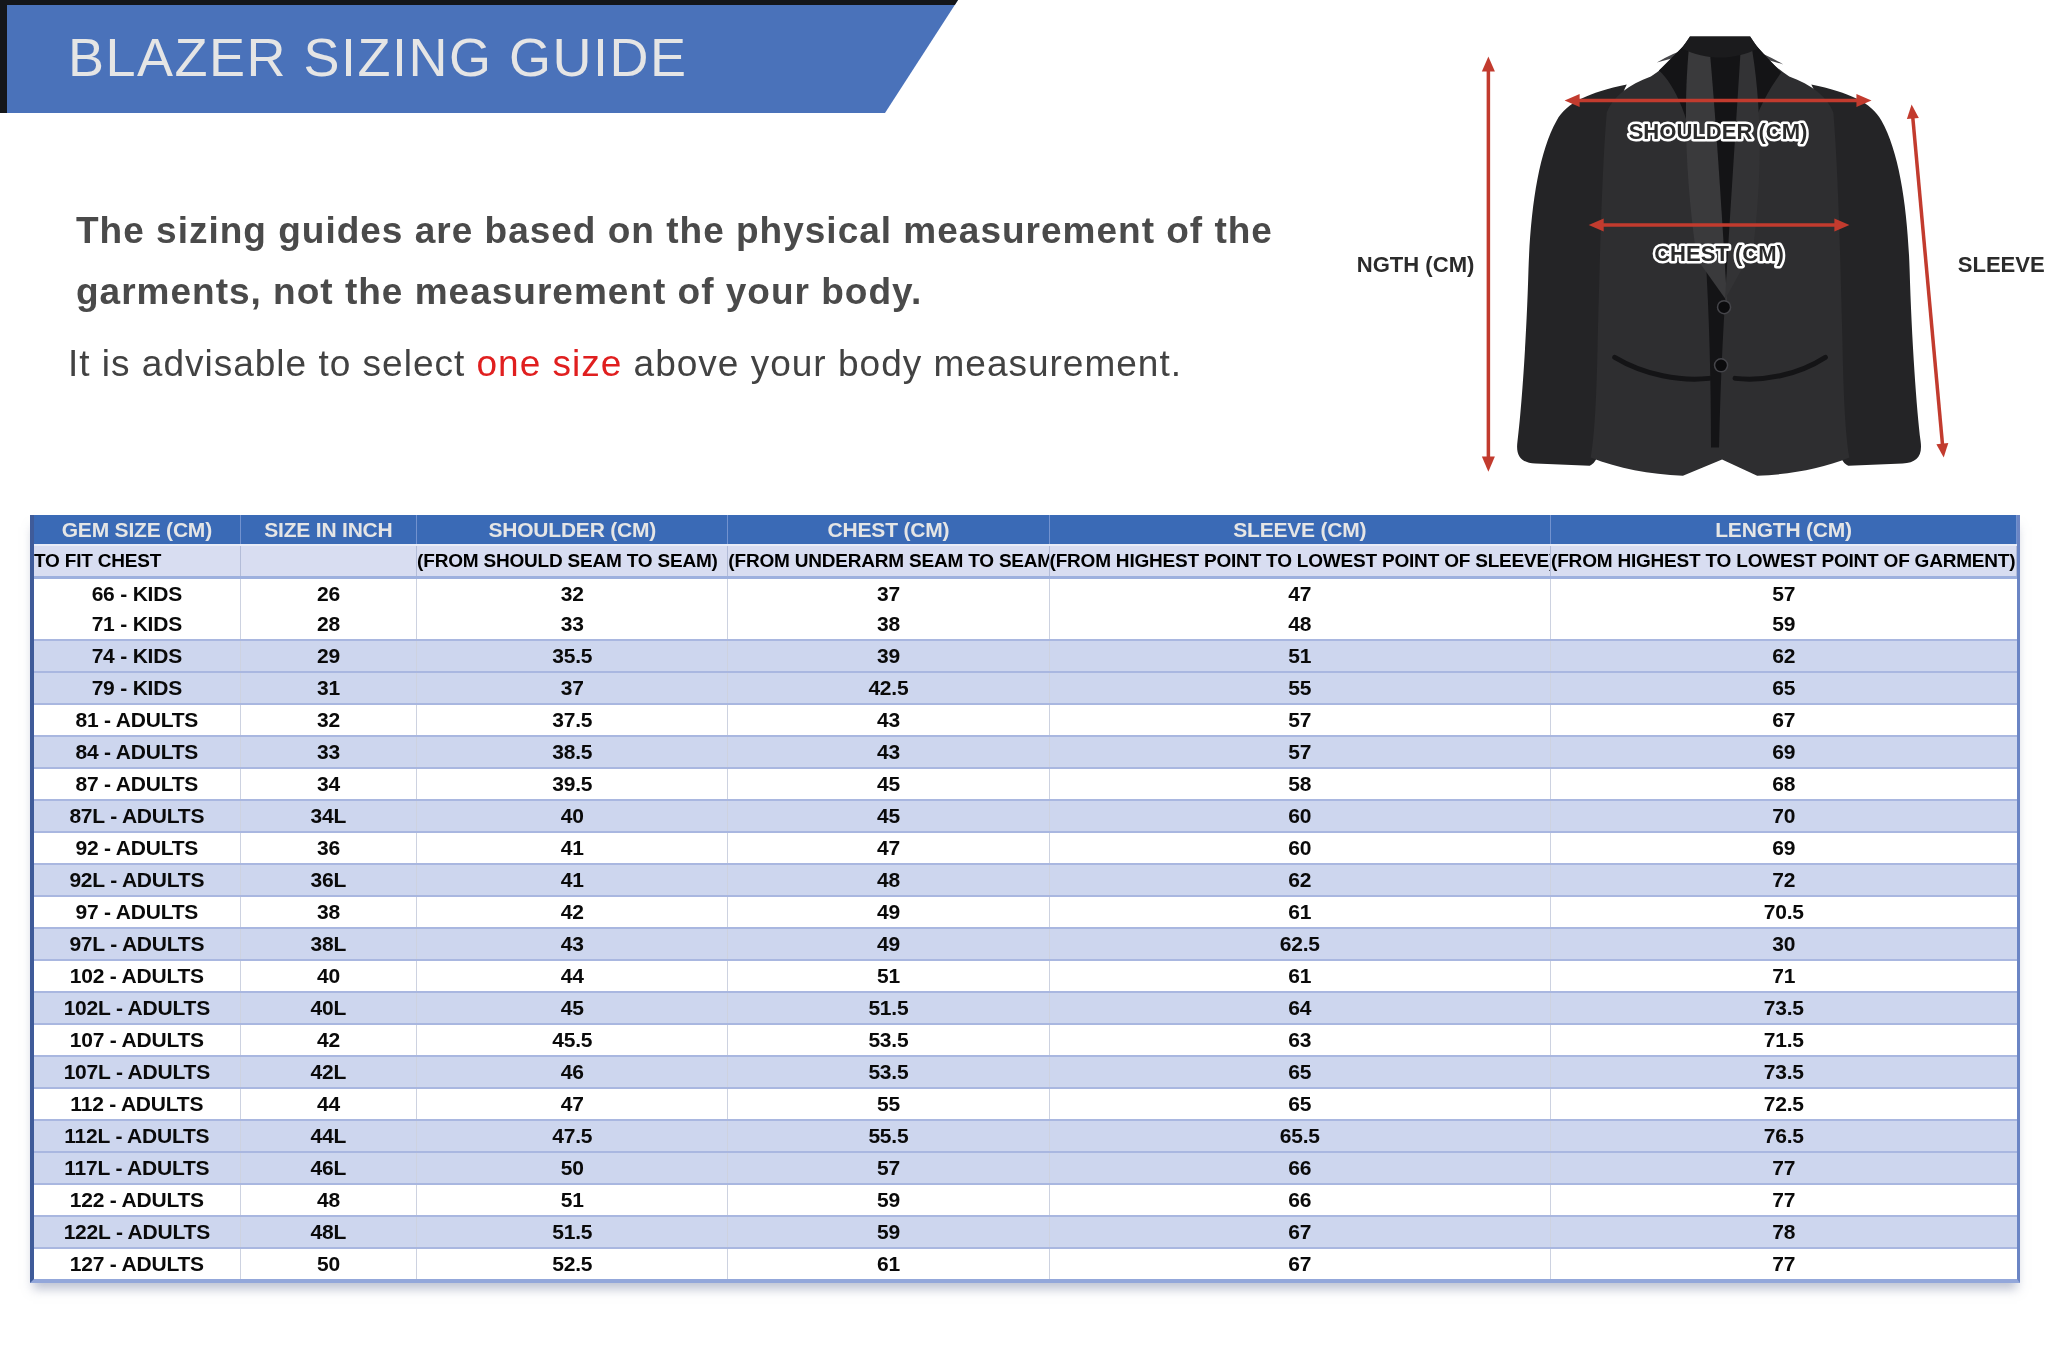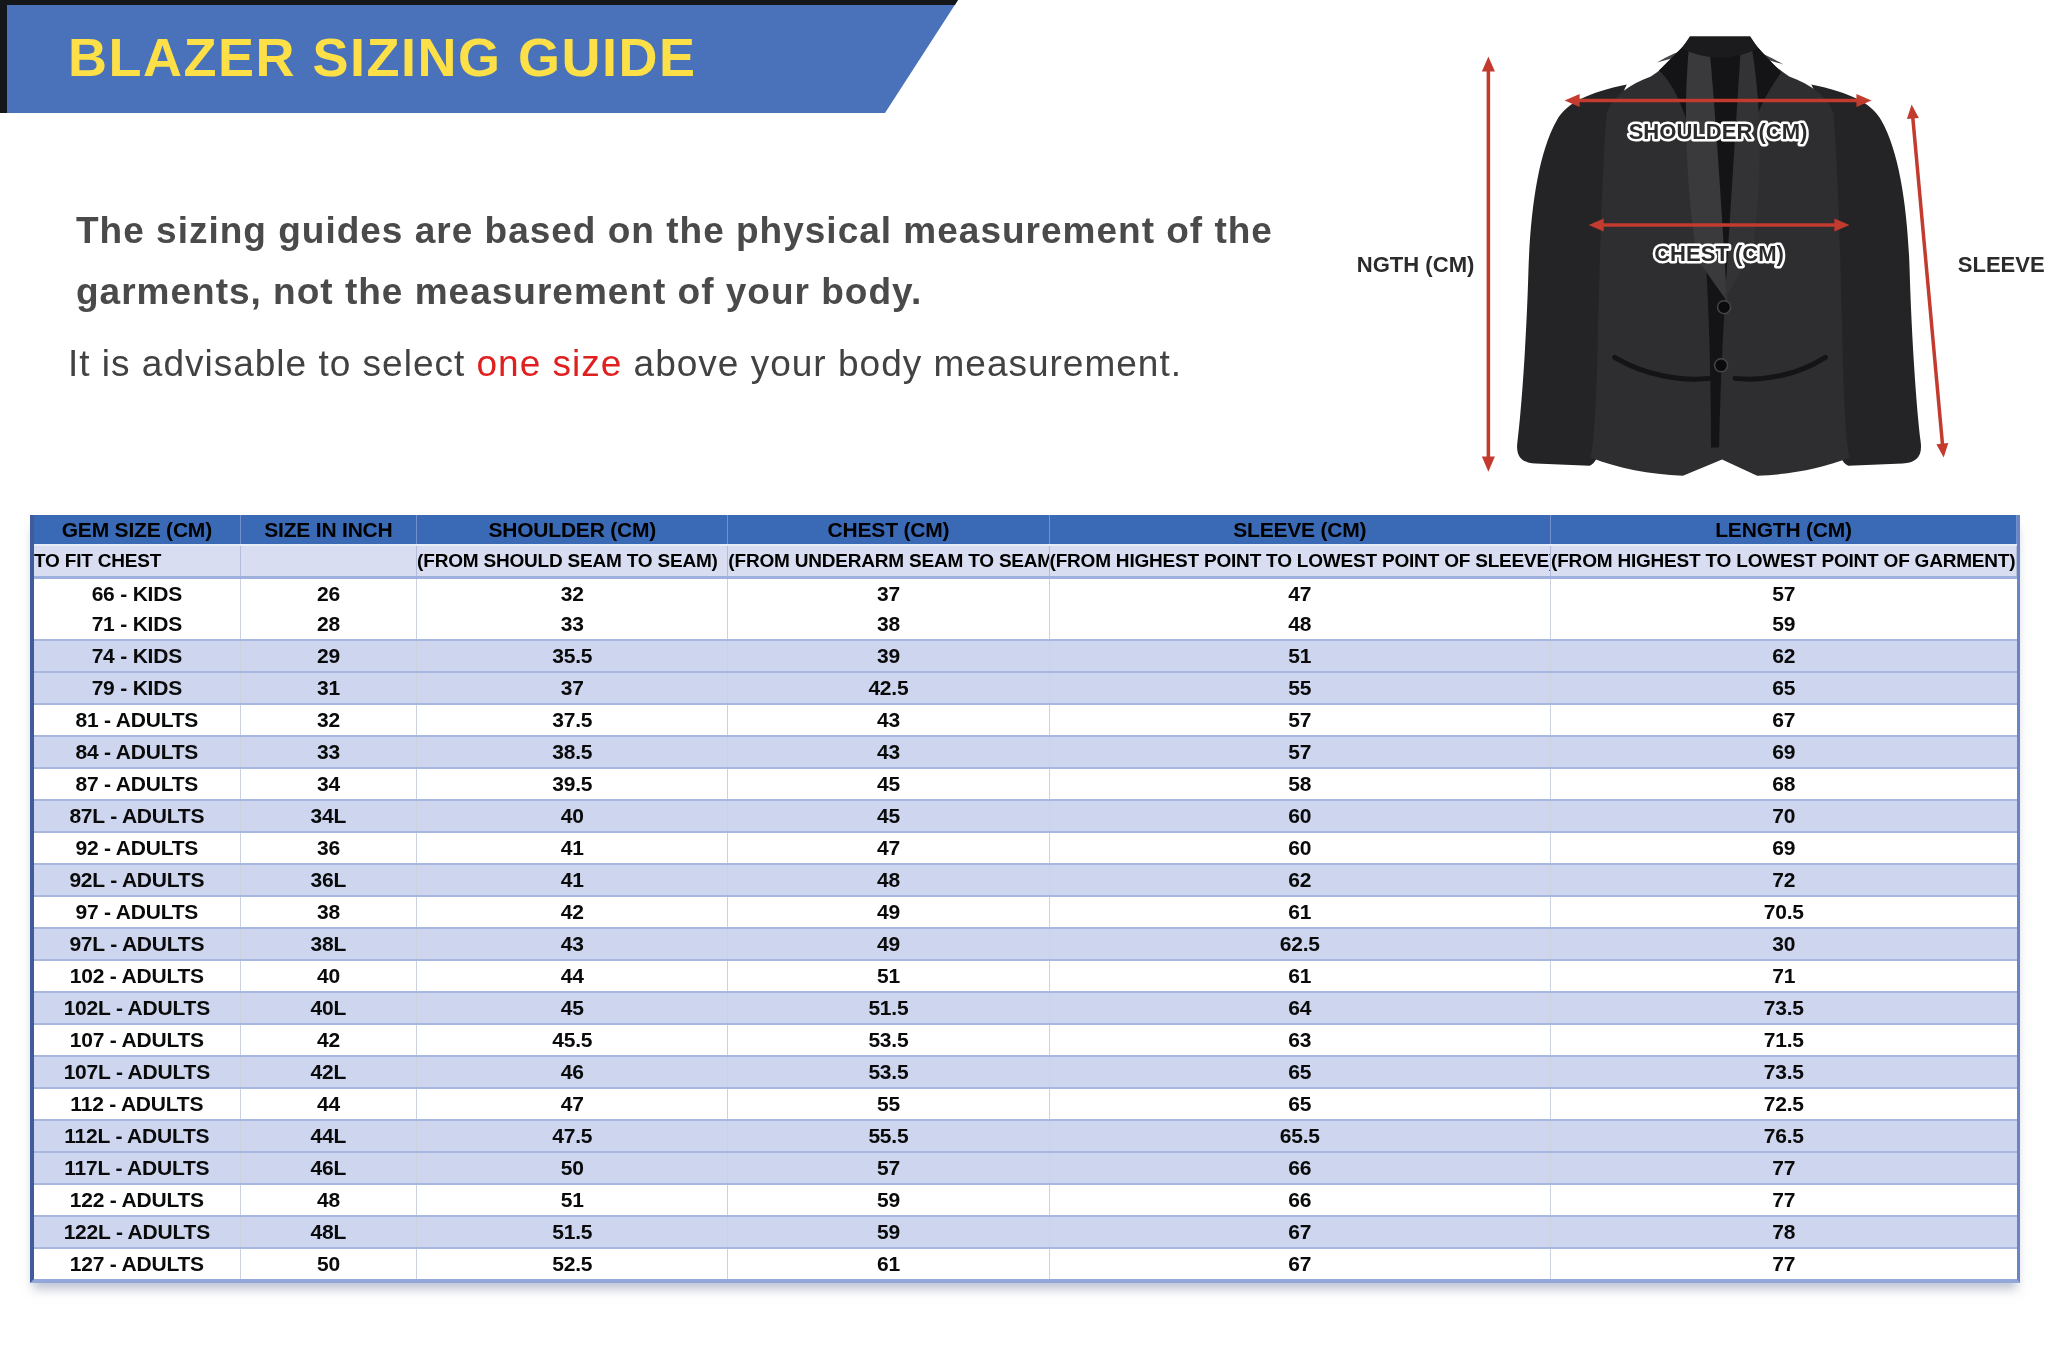--- a/index.html
+++ b/index.html
@@ -4,21 +4,21 @@
 <style>
   html,body{margin:0;padding:0;background:#ffffff;}
   .page{position:relative;width:2048px;height:1365px;background:#ffffff;overflow:hidden;
         font-family:"Liberation Sans",sans-serif;}
 
   
   .banner{position:absolute;left:0;top:0;width:958px;height:113px;background:#4a72ba;
           clip-path:polygon(0 0,100% 0,calc(100% - 73px) 100%,0 100%);
           border-top:5px solid #14161a;border-left:7px solid #14161a;box-sizing:border-box;
           display:flex;align-items:center;}
-  .banner h1{margin:0 0 4px 61px;font-size:54px;font-weight:bold;color:#fde047;letter-spacing:1.5px;}
+  .banner h1{margin:0 0 4px 61px;font-size:54px;font-weight:normal;color:#e5e5e5;letter-spacing:1.5px;}
 
   
   .intro{position:absolute;left:76px;top:200px;font-size:37px;font-weight:bold;color:#4a4a4a;
          letter-spacing:1px;line-height:61px;}
   .advice{position:absolute;left:68px;top:343px;font-size:37px;font-weight:normal;color:#424242;
           letter-spacing:1px;}
   .advice .hl{color:#e01f1f;}
 
   
   .diagram{position:absolute;left:1358px;top:8px;width:690px;height:482px;margin:0;}
@@ -26,21 +26,21 @@
   .dlabel{font-family:"Liberation Sans",sans-serif;font-size:22px;font-weight:bold;fill:#2b2b2b;
           paint-order:stroke;stroke:#ffffff;stroke-width:5px;stroke-linejoin:round;}
   .arrow{stroke:#c23b2e;stroke-width:3.5px;}
   .ahead{fill:#c23b2e;}
 
   
   .table-wrap{position:absolute;left:30px;top:515px;width:1990px;box-sizing:border-box;
               border-left:4px solid #3f5b99;border-right:3px solid #6b85c4;border-bottom:4px solid #93a7da;
               box-shadow:0 9px 10px -3px rgba(125,135,165,.5);}
   table{width:100%;border-collapse:collapse;table-layout:fixed;}
-  thead tr.main th{height:29px;background:#3a6ab6;color:#000000;font-size:21px;font-weight:bold;
+  thead tr.main th{height:29px;background:#3a6ab6;color:#e5e5e5;font-size:21px;font-weight:bold;
                    border-right:1px solid #7292cf;border-bottom:2px solid #e8ecf7;
                    letter-spacing:-0.2px;padding:0;text-align:center;}
   thead tr.sub th{height:30px;background:#d8ddf1;color:#000000;font-size:19px;font-weight:bold;
                   border-right:1px solid #b3bcd8;border-bottom:3px solid #9db0de;
                   letter-spacing:-0.2px;padding:0;text-align:left;white-space:nowrap;overflow:hidden;}
   tbody td{height:30px;background:#ffffff;font-size:21px;font-weight:bold;color:#0a0a0a;
            text-align:center;border-right:1px solid #cdd2e0;letter-spacing:-0.2px;padding:0;
            white-space:nowrap;overflow:hidden;}
   tbody tr.alt td{background:#cdd6ee;border-top:2px solid #a9b7e0;border-bottom:2px solid #a9b7e0;}
   thead th:last-child,tbody td:last-child{border-right:none;}

